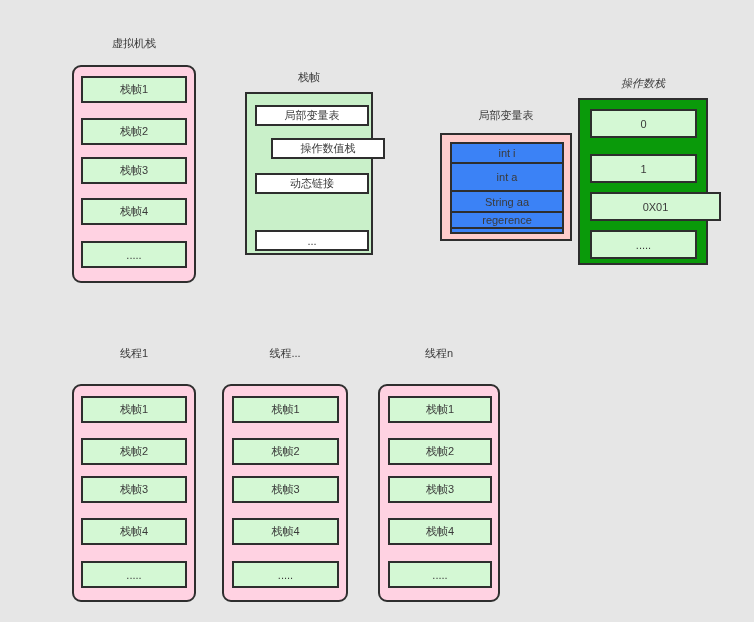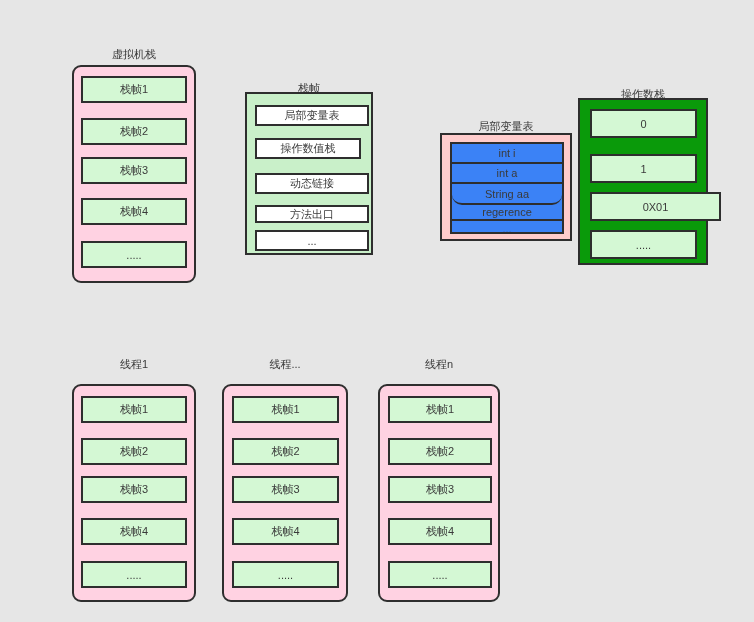--- a/index.html
+++ b/index.html
@@ -15,21 +15,20 @@
     overflow: hidden;
     color: #3a3a3a;
   }
   .diagram-label {
     position: absolute;
     font-size: 11px;
     color: #3a3a3a;
     text-align: center;
     white-space: nowrap;
     line-height: 13px;
-    margin-top: 11px;
   }
   .container {
     position: absolute;
     border: 2px solid #2e2e2e;
     box-sizing: border-box;
   }
   .pink   { background: #ffd2e2; border-radius: 9px; }
   .salmon { background: #ffcccc; }
   .ltgreen-bg { background: #c9f0c9; }
   .dkgreen-bg { background: #0a9a0a; }
@@ -77,38 +76,37 @@
   <div class="box" style="left:7px; top:9px;   width:106px; height:27px;">栈帧1</div>
   <div class="box" style="left:7px; top:51px;  width:106px; height:27px;">栈帧2</div>
   <div class="box" style="left:7px; top:90px;  width:106px; height:27px;">栈帧3</div>
   <div class="box" style="left:7px; top:131px; width:106px; height:27px;">栈帧4</div>
   <div class="box" style="left:7px; top:174px; width:106px; height:27px;">.....</div>
 </div>
 
 <div class="diagram-label" style="left:245px; top:71px; width:128px;">栈帧</div>
 <div class="container ltgreen-bg" style="left:245px; top:92px; width:128px; height:163px;">
   <div class="box whitebox" style="left:8px; top:11px;  width:114px; height:21px;">局部变量表</div>
-  <div class="box whitebox" style="left:8px; top:44px;  width:106px; height:21px;">操作数值栈</div>
+  <div class="box whitebox" style="left:24px; top:44px;  width:114px; height:21px;">操作数值栈</div>
   <div class="box whitebox" style="left:8px; top:79px;  width:114px; height:21px;">动态链接</div>
-  <div class="box whitebox" style="left:8px; top:111px; width:114px; height:18px;">方法出口</div>
   <div class="box whitebox" style="left:8px; top:136px; width:114px; height:21px;">...</div>
 </div>
 
 <div class="diagram-label" style="left:440px; top:109px; width:132px;">局部变量表</div>
 <div class="container salmon" style="left:440px; top:133px; width:132px; height:108px;">
   <div class="lvt-table" style="left:8px; top:7px; width:114px; height:92px;">
     <div class="lvt-row" style="height:20px;">int i</div>
-    <div class="lvt-row" style="height:20px;">int a</div>
-    <div class="lvt-row" style="height:21px;border-radius:10px;">String aa</div>
+    <div class="lvt-row" style="height:28px;">int a</div>
+    <div class="lvt-row" style="height:21px;">String aa</div>
     <div class="lvt-row" style="height:16px;">regerence</div>
     <div class="lvt-row" style="height:15px;">...</div>
   </div>
 </div>
 
-<div class="diagram-label" style="left:578px; top:77px; width:130px;">操作数栈</div>
+<div class="diagram-label" style="left:578px; top:77px; width:130px;font-style:italic;">操作数栈</div>
 <div class="container dkgreen-bg" style="left:578px; top:98px; width:130px; height:167px;">
   <div class="box" style="left:10px; top:9px;   width:107px; height:29px;">0</div>
   <div class="box" style="left:10px; top:54px;  width:107px; height:29px;">1</div>
   <div class="box" style="left:10px; top:92px;  width:131px; height:29px;">0X01</div>
   <div class="box" style="left:10px; top:130px; width:107px; height:29px;">.....</div>
 </div>
 
 <div class="diagram-label" style="left:72px; top:347px; width:124px;">线程1</div>
 <div class="container pink" style="left:72px; top:384px; width:124px; height:218px;">
   <div class="box" style="left:7px; top:10px;  width:106px; height:27px;">栈帧1</div>

